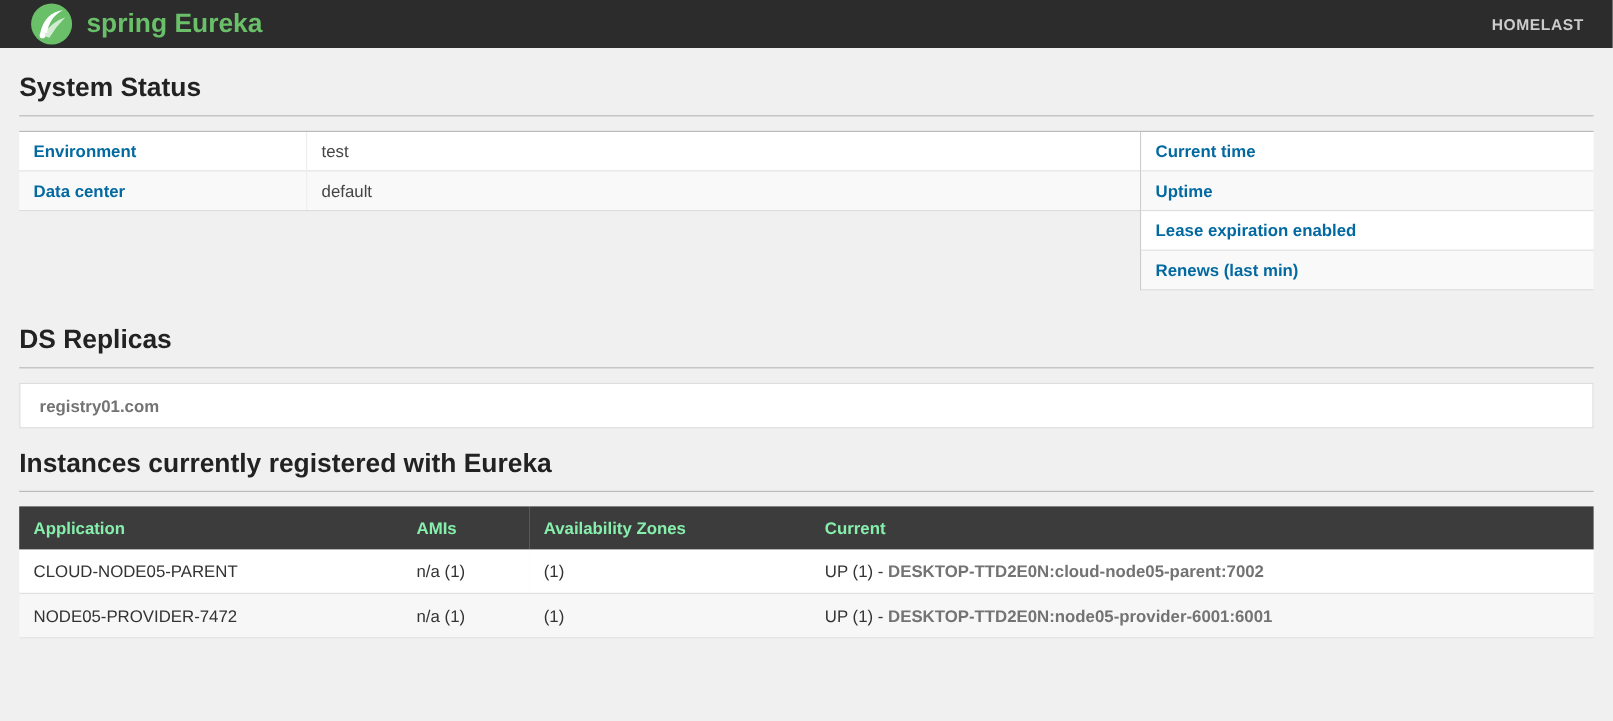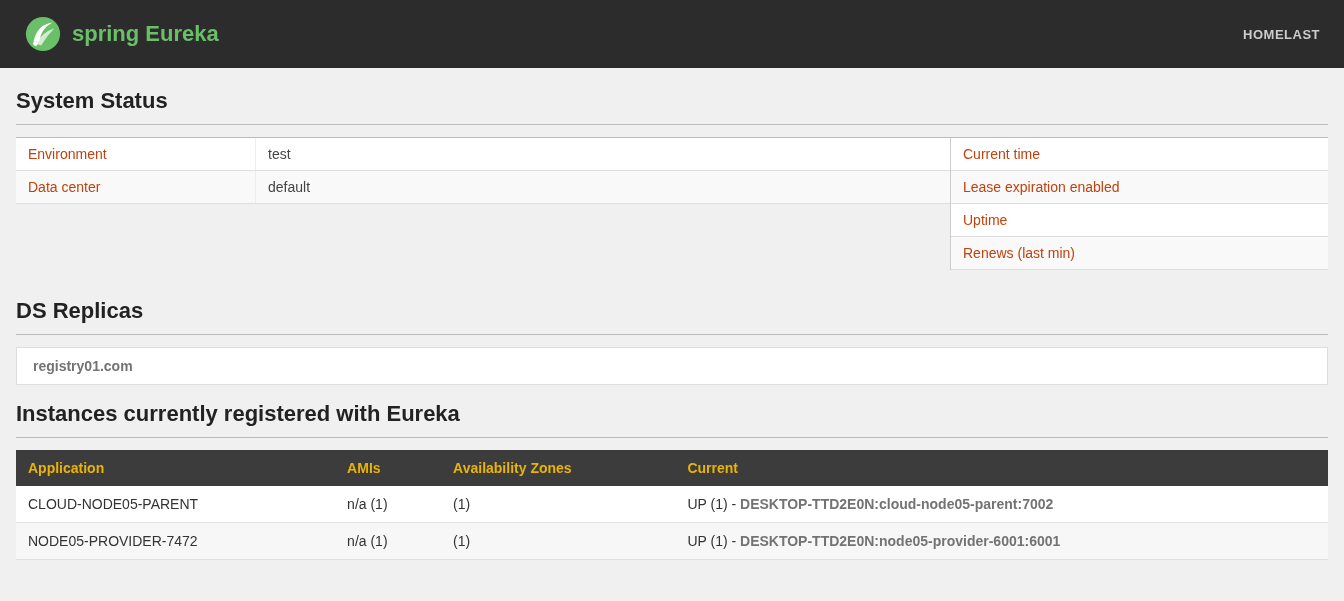--- a/index.html
+++ b/index.html
@@ -5,21 +5,21 @@
     * { margin: 0; padding: 0; box-sizing: border-box; }
     body { font-family: Arial, Helvetica, sans-serif; font-size: 14px; background: #f0f0f0; color: #333; }
 
     
     .header {
       background: #2c2c2c;
       display: flex;
       align-items: center;
       justify-content: space-between;
       padding: 0 24px;
-      height: 68px;
+      height: 40px;
     }
     .header-logo {
       display: flex;
       align-items: center;
       gap: 10px;
     }
     .header-logo-icon {
       width: 38px;
       height: 38px;
     }
@@ -74,22 +74,22 @@
       display: flex;
       border-bottom: 1px solid #ddd;
       background: #fff;
     }
     .status-row:nth-child(even) {
       background: #f9f9f9;
     }
     .status-label {
       flex: 0 0 240px;
       padding: 8px 12px;
-      font-weight: normal;
-      color: #c2410c;
+      font-weight: bold;
+      color: #0369a1;
       border-right: 1px solid #eee;
     }
     .status-value {
       padding: 8px 12px;
       color: #444;
     }
     .status-right .status-row {
       border-bottom: 1px solid #ddd;
     }
     .status-right .status-label {
@@ -118,21 +118,21 @@
       font-weight: bold;
       margin-bottom: 10px;
       color: #222;
     }
     .instances-table {
       width: 100%;
       border-collapse: collapse;
     }
     .instances-table thead tr {
       background: #3c3c3c;
-      color: #eab308;
+      color: #86efac;
     }
     .instances-table thead th {
       padding: 10px 12px;
       text-align: left;
       font-weight: bold;
       font-size: 14px;
     }
     .instances-table tbody tr {
       background: #fff;
       border-bottom: 1px solid #e0e0e0;
@@ -197,24 +197,24 @@
           <div class="status-label">Data center</div>
           <div class="status-value">default</div>
         </div>
       </div>
 
       <div class="status-right">
         <div class="status-row">
           <div class="status-label">Current time</div>
         </div>
         <div class="status-row">
+          <div class="status-label">Uptime</div>
+        </div>
+        <div class="status-row">
           <div class="status-label">Lease expiration enabled</div>
-        </div>
-        <div class="status-row">
-          <div class="status-label">Uptime</div>
         </div>
         <div class="status-row">
           <div class="status-label">Renews (last min)</div>
         </div>
       </div>
     </div>
   </section>
 
   <section class="ds-replicas-section">
     <h2 class="section-title">DS Replicas</h2>

